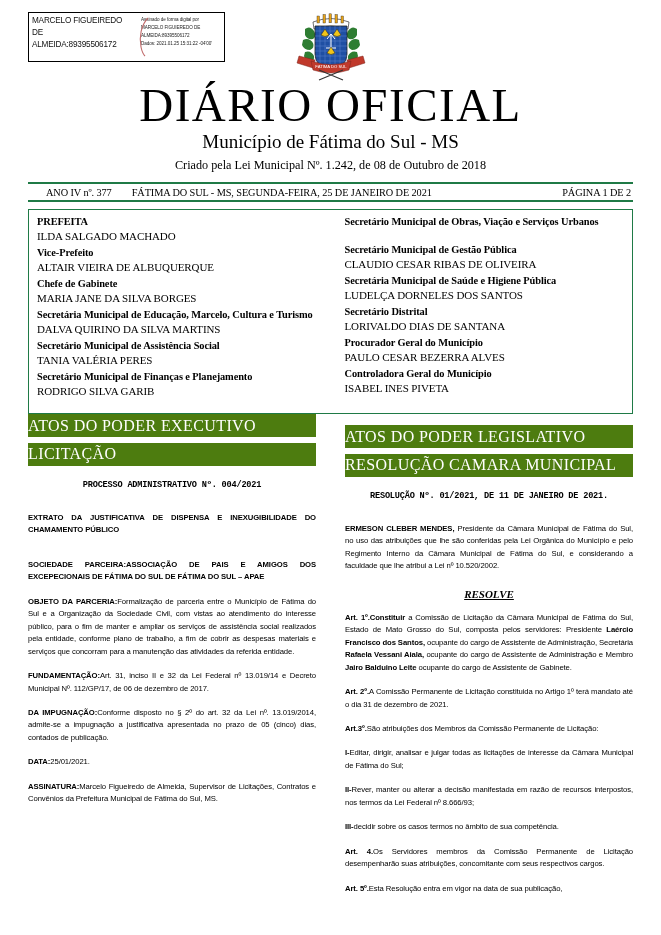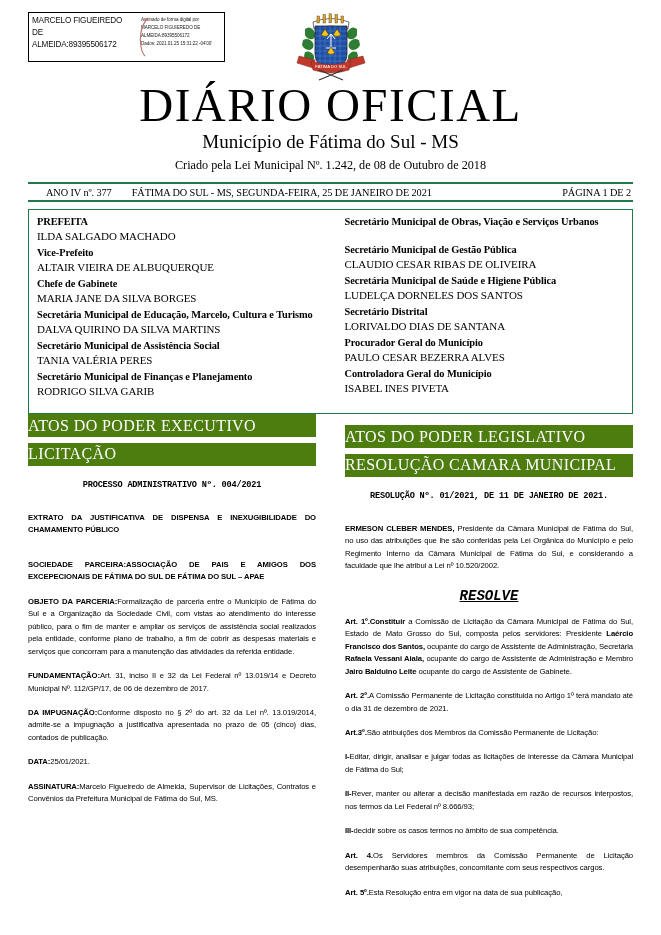--- a/index.html
+++ b/index.html
@@ -48,21 +48,21 @@
           letter-spacing:.4px;padding:2.5px 0 2.5px;line-height:1.12;margin-bottom:3px;}
   .banner.b2{margin-top:6px;}
   .centerline{text-align:center;font-family:Liberation Mono, monospace;font-size:8.6px;
               font-weight:bold;letter-spacing:-.2px;margin:14px 0 0;}
 
   .p{font-family:"Liberation Sans",sans-serif;font-size:7.7px;line-height:1.62;
      text-align:justify;margin:12px 0 0;letter-spacing:-.1px;}
   .p.b{font-weight:bold;}
   .p b{font-weight:bold;}
   .p.gap{margin-top:22px;}
-  .resolve{text-align:center;font-family:Liberation Mono, monospace;font-size:14px;
+  .resolve{text-align:center;font-family:Liberation Serif, serif;font-size:11px;
            font-weight:bold;font-style:italic;text-decoration:underline;margin:15px 0 0;}
 </style>
 </head>
 <body>
 
 <div class="page">
 
   <div class="sigbox">
     <div class="sig-left">
       <div>MARCELO FIGUEIREDO</div>

